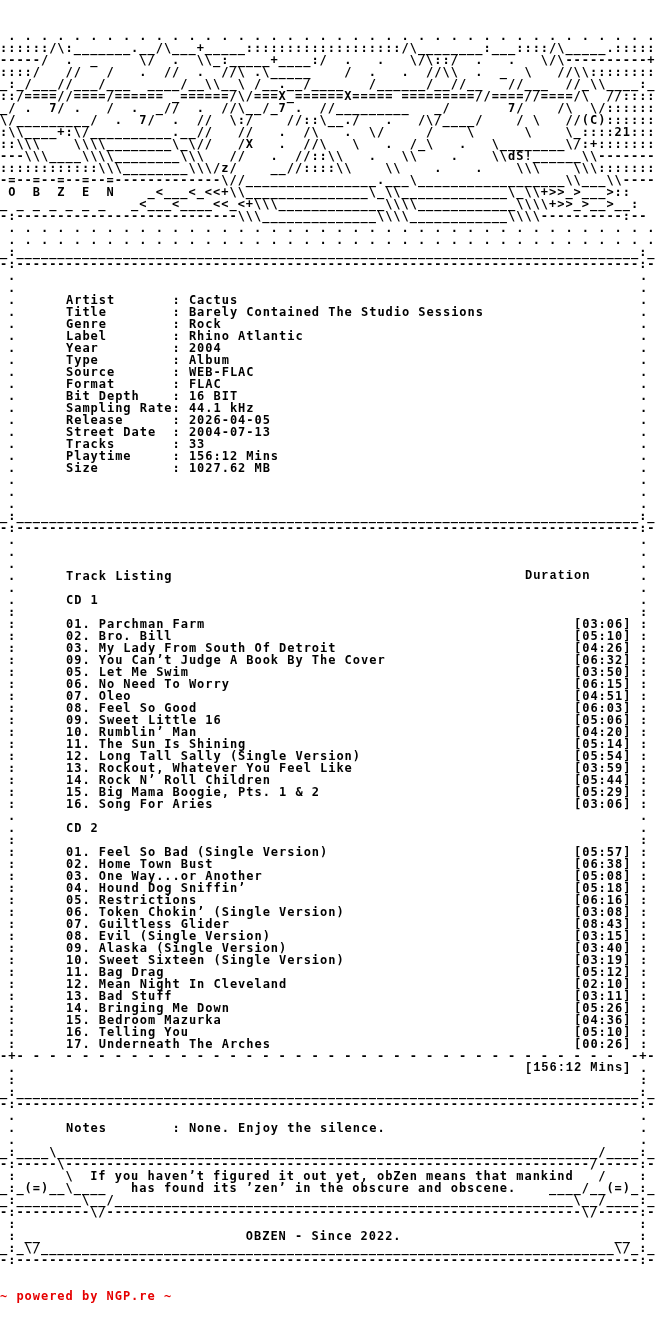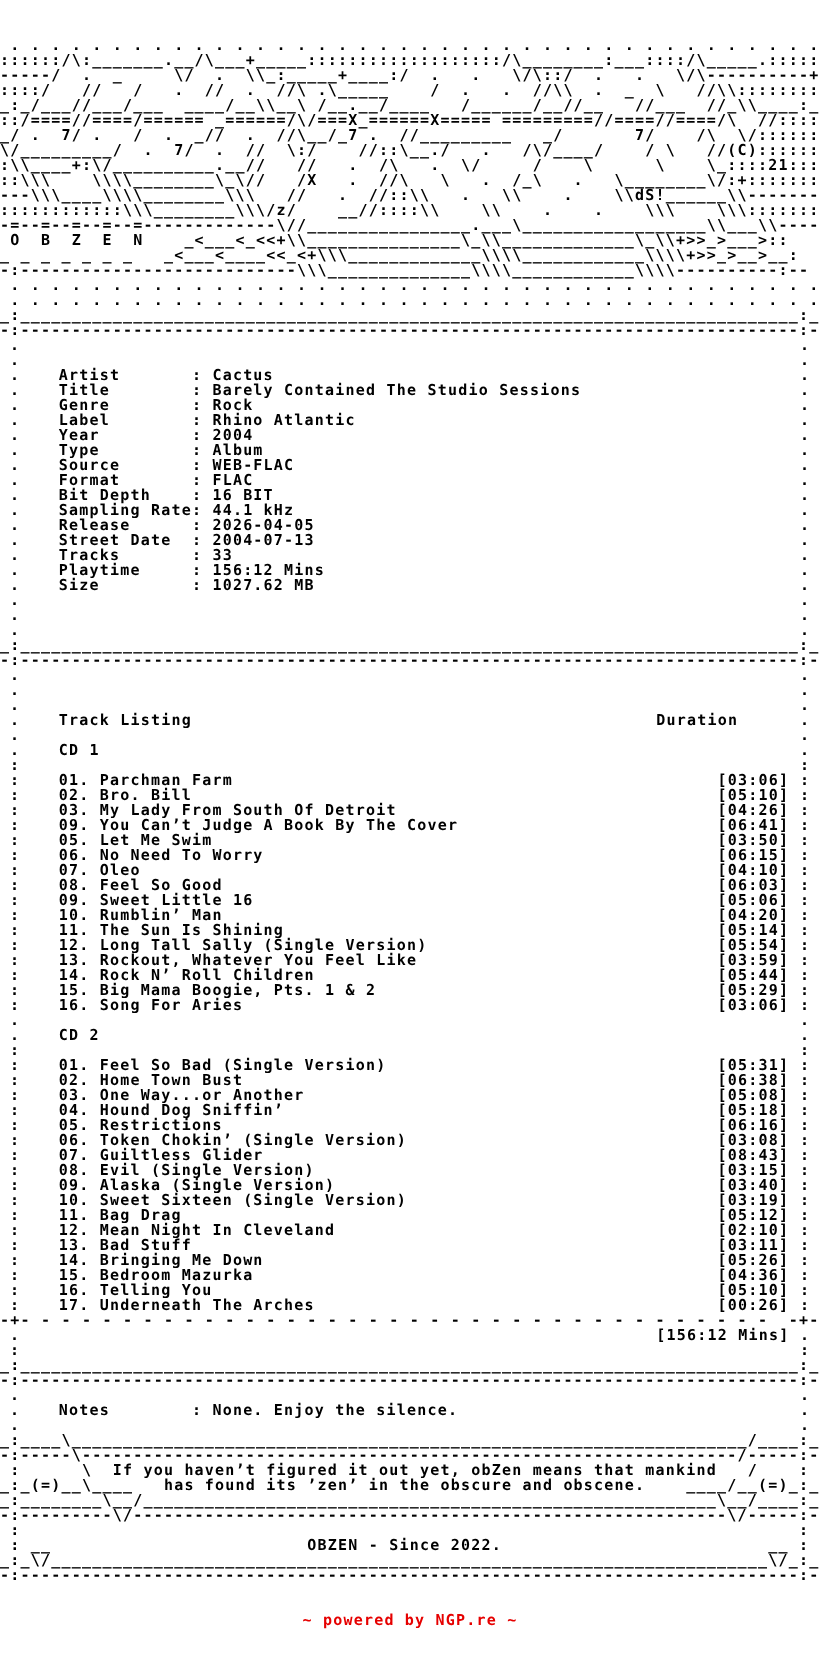--- a/index.html
+++ b/index.html
@@ -10,24 +10,24 @@
     font-family:"DejaVu Sans Mono","Liberation Mono",monospace;
     font-weight:700;font-size:12px;line-height:12px;
     letter-spacing:0.97px;color:#000;background:#fff;
     padding-top:30px;box-sizing:border-box;
   }
   pre.art{margin:0;white-space:pre;font:inherit;letter-spacing:inherit;}
   .row{position:relative;height:12px;white-space:pre;}
   .row span{position:absolute;top:0;white-space:pre;}
   .lm{left:8px;}
   .rm{left:640px;}
-  .txt{left:47px;}
+  .txt{left:66px;}
   .dur{left:574px;text-align:center;}
-  .rcol{left:525px;}
-  .red-line{height:12px;text-align:center;color:var(--red,#e60000);}
+  .rcol{left:525px;font-family:Liberation Mono, monospace;}
+  .red-line{height:12px;text-align:left;color:var(--red,#e60000);}
   .spacer{height:12px;}
 </style>
 </head>
 <body>
 
 <div id="nfo">
   <pre class="art" id="header-art"> . . . . . . . . . . . . . . . . . . . . . . . . . . . . . . . . . . . . . . . .
 ::::::/\:_______.__/\___+_____:::::::::::::::::::/\________:___::::/\_____.:::::
 -----/  .  _     \/  .  \\_:_____+____:/  .   .   \/\::/  .   .   \/\----------+
 ::::/   //   /   .  //  .  //\ .\_____    /  .   .  //\\  .  _  \   //\\::::::::
@@ -75,37 +75,37 @@
       <div class="row"><span class="lm">.</span><span class="rm">.</span></div>
       <div class="row"><span class="lm">.</span><span class="rm">.</span></div>
       <div class="row"><span class="lm">.</span><span class="rm">.</span></div>
       <div class="row"><span class="lm">.</span><span class="rm">.</span><span class="txt">Track Listing</span><span class="rcol">Duration</span></div>
       <div class="row"><span class="lm">.</span><span class="rm">.</span></div>
       <div class="row"><span class="lm">.</span><span class="rm">.</span><span class="txt">CD 1</span></div>
       <div class="row"><span class="lm">:</span><span class="rm">:</span></div>
       <div class="row"><span class="lm">:</span><span class="rm">:</span><span class="txt">01. Parchman Farm</span><span class="dur">[03:06]</span></div>
       <div class="row"><span class="lm">:</span><span class="rm">:</span><span class="txt">02. Bro. Bill</span><span class="dur">[05:10]</span></div>
       <div class="row"><span class="lm">:</span><span class="rm">:</span><span class="txt">03. My Lady From South Of Detroit</span><span class="dur">[04:26]</span></div>
-      <div class="row"><span class="lm">:</span><span class="rm">:</span><span class="txt">09. You Can’t Judge A Book By The Cover</span><span class="dur">[06:41]</span></div>
+      <div class="row"><span class="lm">:</span><span class="rm">:</span><span class="txt">09. You Can’t Judge A Book By The Cover</span><span class="dur">[06:32]</span></div>
       <div class="row"><span class="lm">:</span><span class="rm">:</span><span class="txt">05. Let Me Swim</span><span class="dur">[03:50]</span></div>
       <div class="row"><span class="lm">:</span><span class="rm">:</span><span class="txt">06. No Need To Worry</span><span class="dur">[06:15]</span></div>
-      <div class="row"><span class="lm">:</span><span class="rm">:</span><span class="txt">07. Oleo</span><span class="dur">[04:10]</span></div>
+      <div class="row"><span class="lm">:</span><span class="rm">:</span><span class="txt">07. Oleo</span><span class="dur">[04:51]</span></div>
       <div class="row"><span class="lm">:</span><span class="rm">:</span><span class="txt">08. Feel So Good</span><span class="dur">[06:03]</span></div>
       <div class="row"><span class="lm">:</span><span class="rm">:</span><span class="txt">09. Sweet Little 16</span><span class="dur">[05:06]</span></div>
       <div class="row"><span class="lm">:</span><span class="rm">:</span><span class="txt">10. Rumblin’ Man</span><span class="dur">[04:20]</span></div>
       <div class="row"><span class="lm">:</span><span class="rm">:</span><span class="txt">11. The Sun Is Shining</span><span class="dur">[05:14]</span></div>
       <div class="row"><span class="lm">:</span><span class="rm">:</span><span class="txt">12. Long Tall Sally (Single Version)</span><span class="dur">[05:54]</span></div>
       <div class="row"><span class="lm">:</span><span class="rm">:</span><span class="txt">13. Rockout, Whatever You Feel Like</span><span class="dur">[03:59]</span></div>
       <div class="row"><span class="lm">:</span><span class="rm">:</span><span class="txt">14. Rock N’ Roll Children</span><span class="dur">[05:44]</span></div>
       <div class="row"><span class="lm">:</span><span class="rm">:</span><span class="txt">15. Big Mama Boogie, Pts. 1 &amp; 2</span><span class="dur">[05:29]</span></div>
       <div class="row"><span class="lm">:</span><span class="rm">:</span><span class="txt">16. Song For Aries</span><span class="dur">[03:06]</span></div>
       <div class="row"><span class="lm">.</span><span class="rm">.</span></div>
       <div class="row"><span class="lm">.</span><span class="rm">.</span><span class="txt">CD 2</span></div>
       <div class="row"><span class="lm">:</span><span class="rm">:</span></div>
-      <div class="row"><span class="lm">:</span><span class="rm">:</span><span class="txt">01. Feel So Bad (Single Version)</span><span class="dur">[05:31]</span></div>
+      <div class="row"><span class="lm">:</span><span class="rm">:</span><span class="txt">01. Feel So Bad (Single Version)</span><span class="dur">[05:57]</span></div>
       <div class="row"><span class="lm">:</span><span class="rm">:</span><span class="txt">02. Home Town Bust</span><span class="dur">[06:38]</span></div>
       <div class="row"><span class="lm">:</span><span class="rm">:</span><span class="txt">03. One Way...or Another</span><span class="dur">[05:08]</span></div>
       <div class="row"><span class="lm">:</span><span class="rm">:</span><span class="txt">04. Hound Dog Sniffin’</span><span class="dur">[05:18]</span></div>
       <div class="row"><span class="lm">:</span><span class="rm">:</span><span class="txt">05. Restrictions</span><span class="dur">[06:16]</span></div>
       <div class="row"><span class="lm">:</span><span class="rm">:</span><span class="txt">06. Token Chokin’ (Single Version)</span><span class="dur">[03:08]</span></div>
       <div class="row"><span class="lm">:</span><span class="rm">:</span><span class="txt">07. Guiltless Glider</span><span class="dur">[08:43]</span></div>
       <div class="row"><span class="lm">:</span><span class="rm">:</span><span class="txt">08. Evil (Single Version)</span><span class="dur">[03:15]</span></div>
       <div class="row"><span class="lm">:</span><span class="rm">:</span><span class="txt">09. Alaska (Single Version)</span><span class="dur">[03:40]</span></div>
       <div class="row"><span class="lm">:</span><span class="rm">:</span><span class="txt">10. Sweet Sixteen (Single Version)</span><span class="dur">[03:19]</span></div>
       <div class="row"><span class="lm">:</span><span class="rm">:</span><span class="txt">11. Bag Drag</span><span class="dur">[05:12]</span></div>

